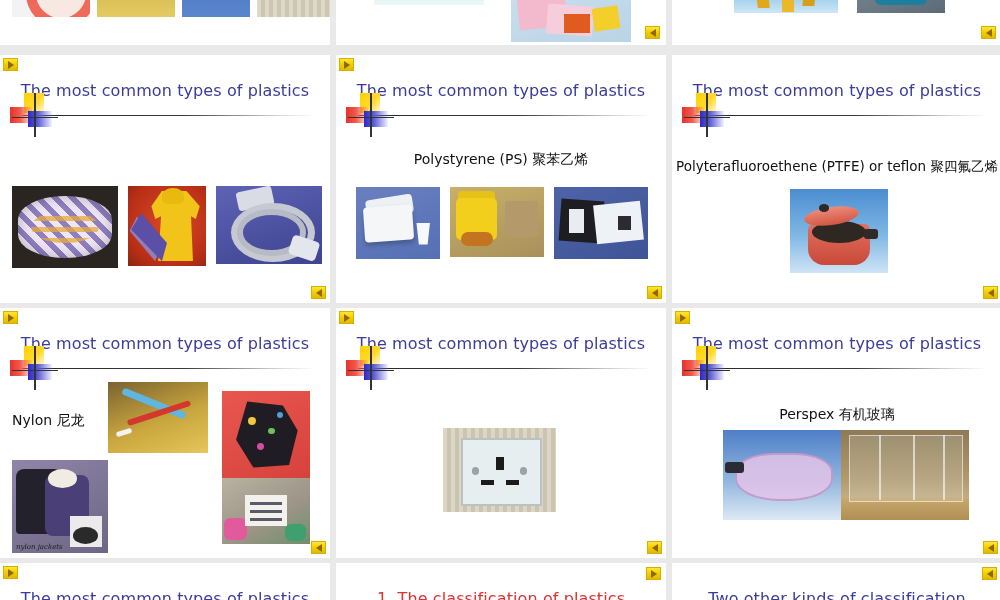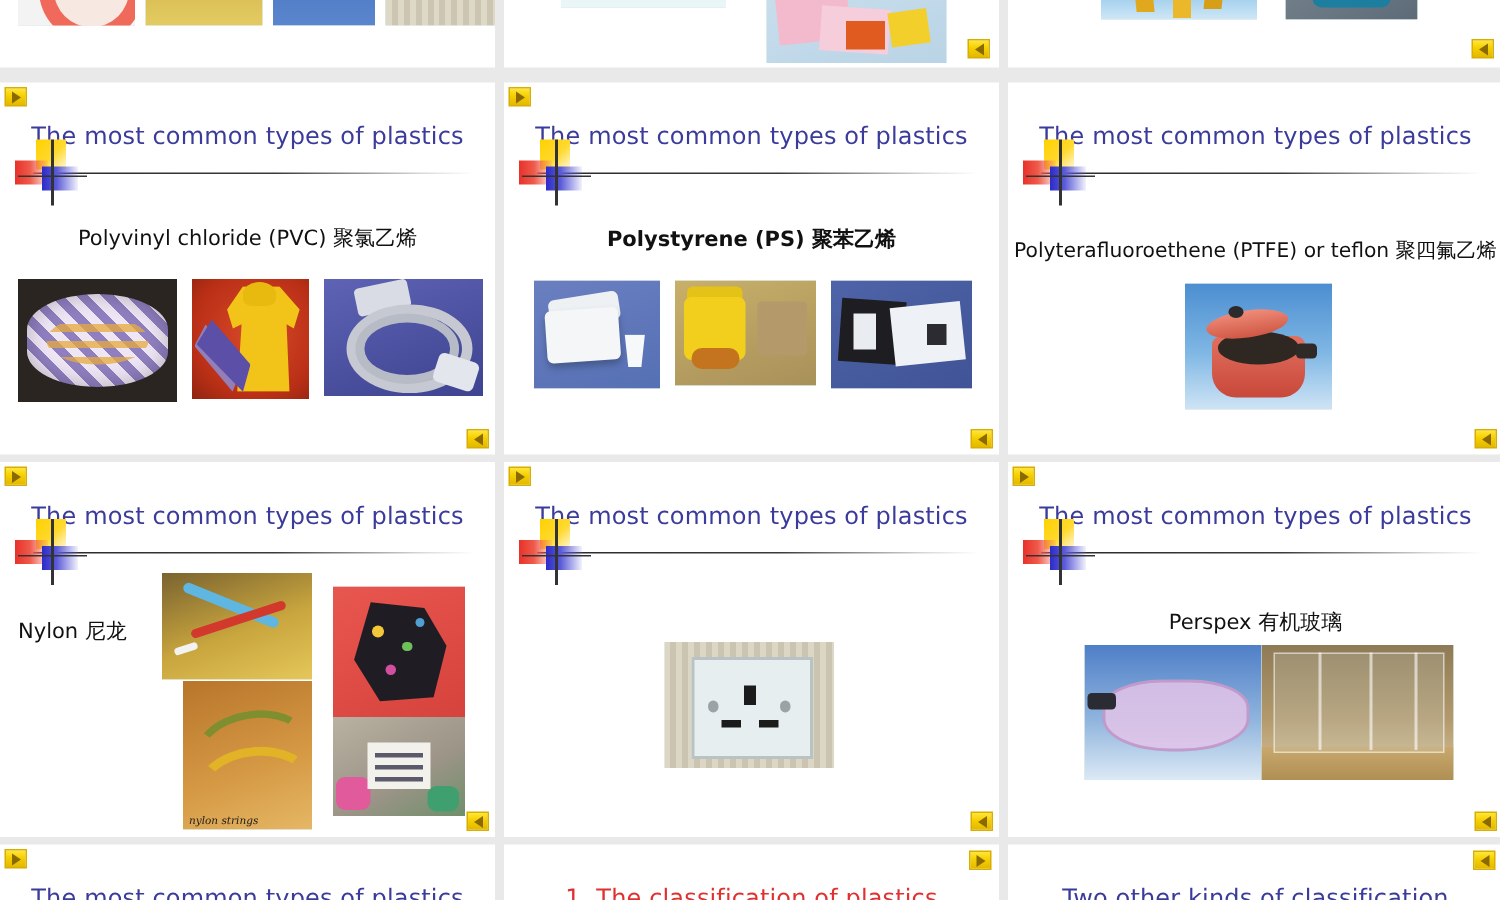--- a/index.html
+++ b/index.html
@@ -277,21 +277,20 @@
       </div>
       <div class="s-title">The most common types of plastics</div>
       <div class="logo">
         <div class="sq yellow"></div>
           <div class="sq red"></div>
           <div class="sq blue"></div>
         <div class="cross-v"></div>
           <div class="cross-h"></div>
       </div>
       <div class="s-rule"></div>
-      <div class="s-caption" style="top:95px;">Polyvinyl chloride (PVC)  聚氯乙烯</div>
       <div class="photos" style="left:12px;top:131px;gap:10px;align-items:flex-start;">
         <div class="ph p-tablecloth" style="width:106px;height:82px;">
           <div class="bg"></div>
             <div class="cloth"></div>
             <div class="motif"></div>
         </div>
         <div class="ph p-raincoat" style="width:78px;height:80px;">
           <div class="bg"></div>
             <div class="coat"></div>
             <div class="hood"></div>
@@ -319,21 +318,21 @@
       </div>
       <div class="s-title">The most common types of plastics</div>
       <div class="logo">
         <div class="sq yellow"></div>
           <div class="sq red"></div>
           <div class="sq blue"></div>
         <div class="cross-v"></div>
           <div class="cross-h"></div>
       </div>
       <div class="s-rule"></div>
-      <div class="s-caption" style="top:96px;font-weight:bold;">Polystyrene (PS)  聚苯乙烯</div>
+      <div class="s-caption" style="top:96px;">Polystyrene (PS)  聚苯乙烯</div>
       <div class="photos" style="left:20px;top:132px;gap:10px;align-items:flex-start;">
         <div class="ph p-psbox" style="width:84px;height:72px;">
           <div class="bg"></div>
             <div class="lid"></div>
             <div class="box"></div>
             <div class="cup"></div>
         </div>
         <div class="ph p-takeaway" style="width:94px;height:70px;">
           <div class="bg"></div>
             <div class="ylid"></div>
@@ -404,25 +403,28 @@
           <div class="h1"></div>
       </div>
       <div class="ph p-bag" style="position:absolute;left:222px;top:83px;width:88px;height:87px;">
         <div class="bg"></div>
           <div class="b"></div>
           <div class="c1"></div>
           <div class="c2"></div>
           <div class="c3"></div>
           <div class="c4"></div>
       </div>
-      <div class="ph p-strings" style="position:absolute;left:122px;top:146px;width:86px;height:99px;">
-        <div class="bg"></div>
-          <div class="s1"></div>
-          <div class="s2"></div>
-        <span class="pcaption">nylon strings</span>
+      <div class="ph p-jackets" style="position:absolute;left:12px;top:152px;width:96px;height:93px;">
+        <div class="bg"></div>
+          <div class="j1"></div>
+          <div class="j2"></div>
+          <div class="fur"></div>
+        <div class="tag"></div>
+          <div class="tagimg"></div>
+        <span class="pcaption">nylon jackets</span>
       </div>
       <div class="ph p-label" style="position:absolute;left:222px;top:170px;width:88px;height:66px;">
         <div class="bg"></div>
           <div class="pk"></div>
           <div class="gr"></div>
           <div class="card"></div>
         <div class="ln" style="top:36%;"></div>
           <div class="ln" style="top:48%;"></div>
           <div class="ln" style="top:60%;"></div>
       </div>

